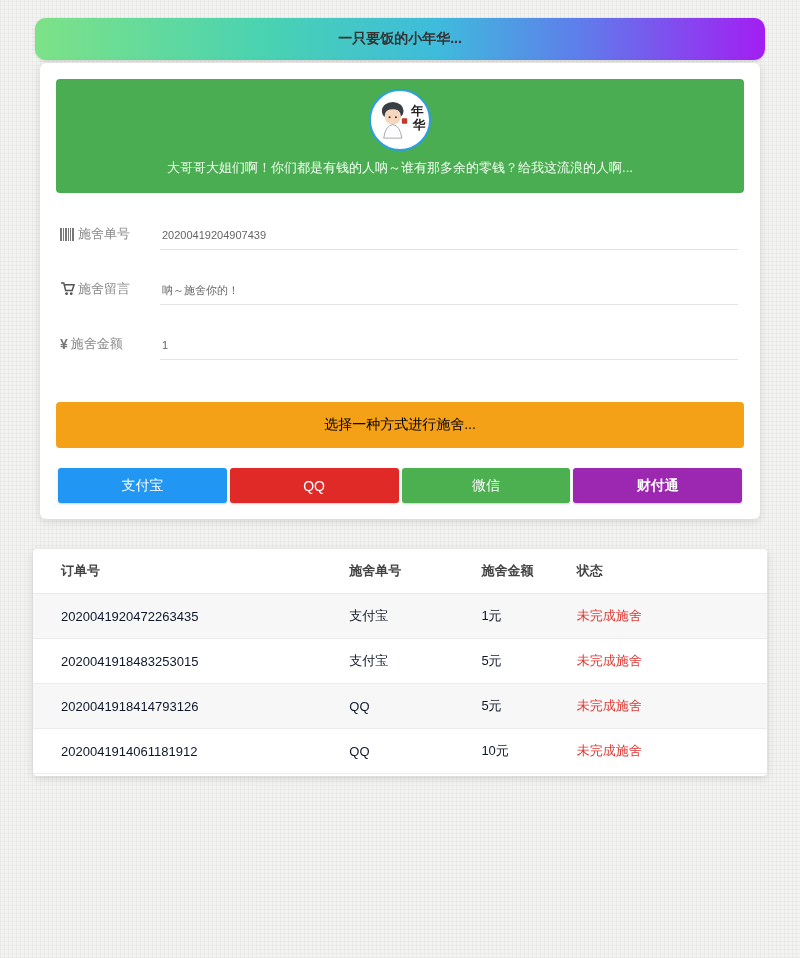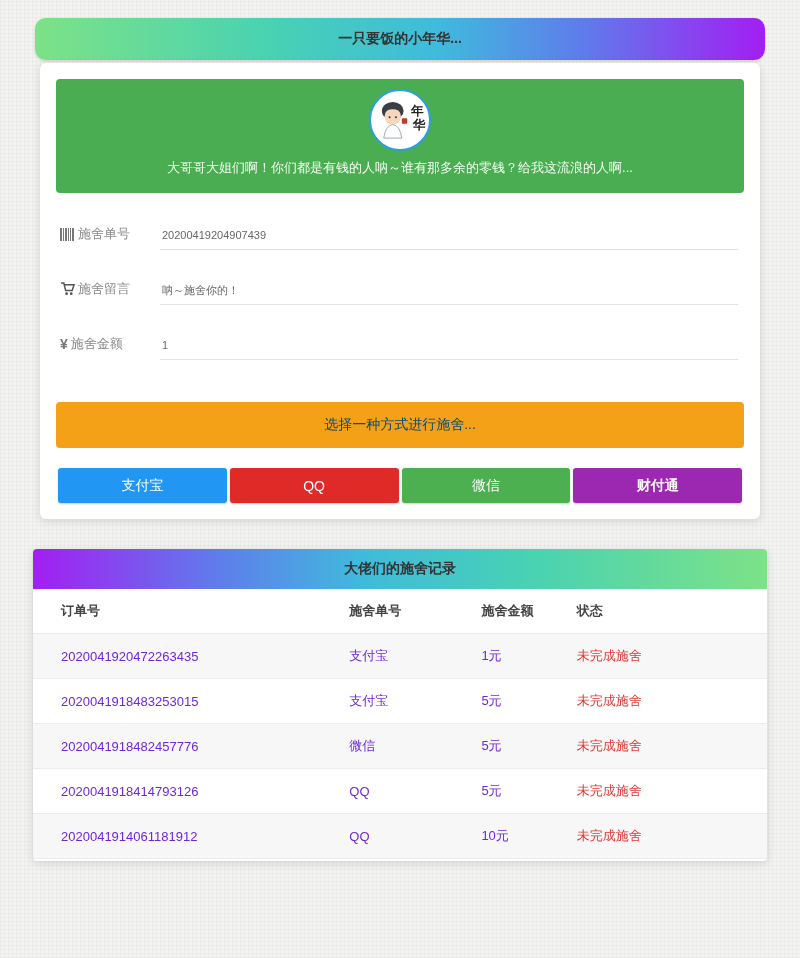--- a/index.html
+++ b/index.html
@@ -48,21 +48,21 @@
   .yen-glyph { font-size: 14px; font-weight: bold; color: #777; }
   .field-input {
     flex: 1; border: none; outline: none; background: transparent;
     border-bottom: 1px solid #e3e3e3;
     font-size: 11px; color: #666; padding: 4px 2px 8px;
     font-family: "Liberation Sans", "DejaVu Sans", sans-serif;
   }
   .submit-btn {
     display: block; width: 688px; height: 46px; margin: 10px auto 20px;
     border: none; border-radius: 4px; cursor: pointer;
-    background: #f5a118; color: #0c4a6e; font-size: 14px;
+    background: #f5a118; color: #000000; font-size: 14px;
     font-family: "Liberation Sans", "DejaVu Sans", sans-serif;
   }
   .pay-row { display: flex; gap: 3px; margin: 0 2px 8px; }
   .pay-btn {
     flex: 1; height: 35px; border: none; border-radius: 3px; cursor: pointer;
     color: #fff; font-size: 14px;
     box-shadow: 0 1px 2px rgba(0,0,0,0.2);
     font-family: "Liberation Sans", "DejaVu Sans", sans-serif;
   }
   .records-card { width: 734px; margin-top: 30px; border-radius: 4px; overflow: hidden; padding-bottom: 2px; }
@@ -70,21 +70,21 @@
     height: 40px;
     background: linear-gradient(to right, #a31ef2 0%, #5f7ceb 25%, #3fbbdc 45%, #49d2b2 68%, #7de287 100%);
     display: flex; align-items: center; justify-content: center;
     font-size: 14px; font-weight: bold; color: #333;
   }
   table { width: 100%; border-collapse: collapse; font-size: 13px; }
   th {
     text-align: left; color: #444; font-weight: bold; font-size: 13px;
     padding: 13px 8px; border-bottom: 1px solid #e8e8e8; background: #fff;
   }
-  td { text-align: left; color: #6d28d9; padding: 13px 8px; border-bottom: 1px solid #ececec; }
+  td { text-align: left; color: #0f172a; padding: 13px 8px; border-bottom: 1px solid #ececec; }
   th:first-child, td:first-child { padding-left: 28px; width: 42%; }
   th:nth-child(2), td:nth-child(2) { width: 18%; }
   th:nth-child(3), td:nth-child(3) { width: 13%; }
   th:nth-child(4), td:nth-child(4) { width: 27%; }
   tbody tr:nth-child(odd) td { background: #f7f7f7; }
   tbody tr:nth-child(even) td { background: #ffffff; }
 </style>
 </head>
 <body>
 
@@ -157,23 +157,20 @@
 
   <div class="pay-row">
     <button class="pay-btn" style="background-color: rgb(33, 150, 243);">支付宝</button>
     <button class="pay-btn" style="background-color: rgb(224, 42, 40);">QQ</button>
     <button class="pay-btn" style="background-color: rgb(76, 175, 80);">微信</button>
     <button class="pay-btn" style="background-color: rgb(156, 39, 176); font-weight: bold;">财付通</button>
   </div>
 </div>
 
 <div class="card records-card">
-  <div class="records-header">
-    <span>大佬们的施舍记录</span>
-  </div>
   <table>
     <thead>
       <tr>
         <th>订单号</th>
         <th>施舍单号</th>
         <th>施舍金额</th>
         <th>状态</th>
       </tr>
     </thead>
     <tbody>
@@ -183,26 +180,20 @@
     <td>1元</td>
     <td style="color: rgb(221, 59, 54);">未完成施舍</td>
   </tr>
         <tr>
     <td>2020041918483253015</td>
     <td>支付宝</td>
     <td>5元</td>
     <td style="color: rgb(221, 59, 54);">未完成施舍</td>
   </tr>
         <tr>
-    <td>2020041918482457776</td>
-    <td>微信</td>
-    <td>5元</td>
-    <td style="color: rgb(221, 59, 54);">未完成施舍</td>
-  </tr>
-        <tr>
     <td>2020041918414793126</td>
     <td>QQ</td>
     <td>5元</td>
     <td style="color: rgb(221, 59, 54);">未完成施舍</td>
   </tr>
         <tr>
     <td>2020041914061181912</td>
     <td>QQ</td>
     <td>10元</td>
     <td style="color: rgb(221, 59, 54);">未完成施舍</td>

